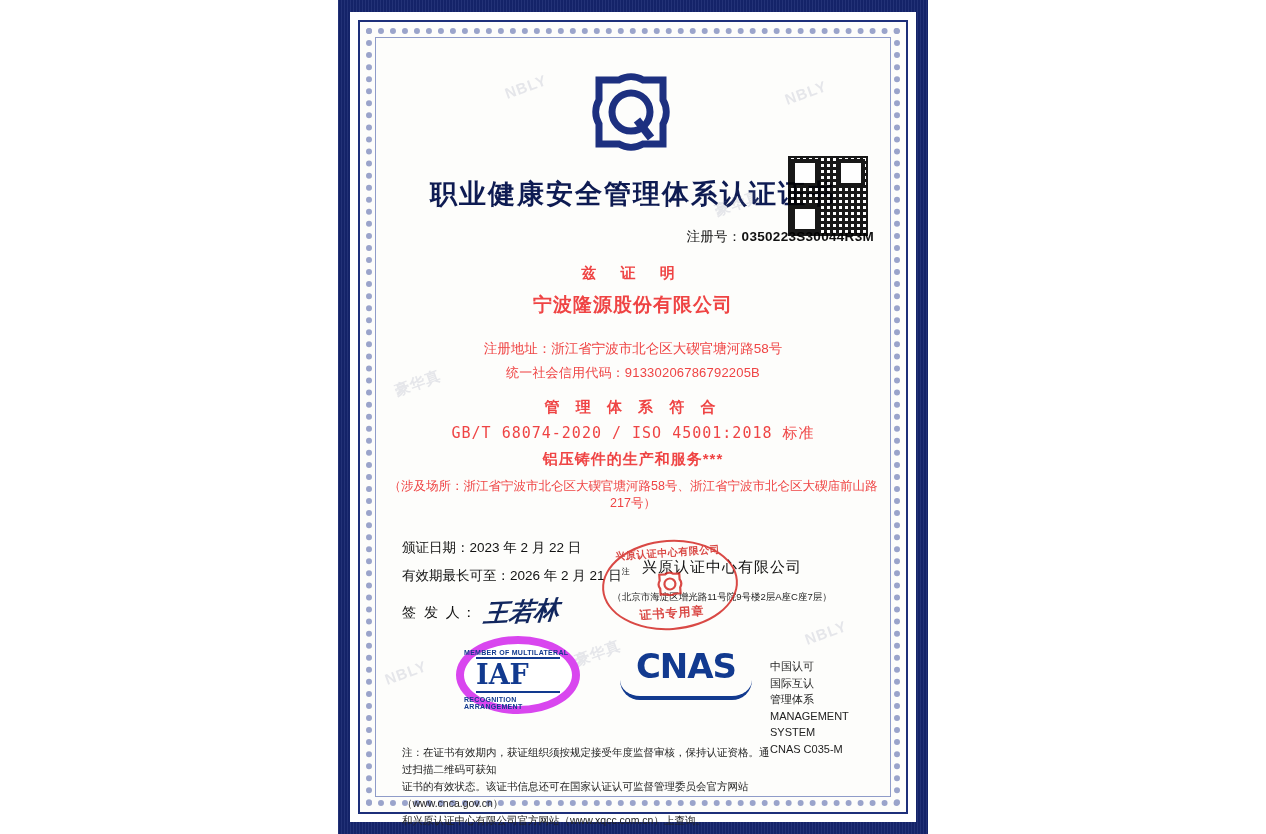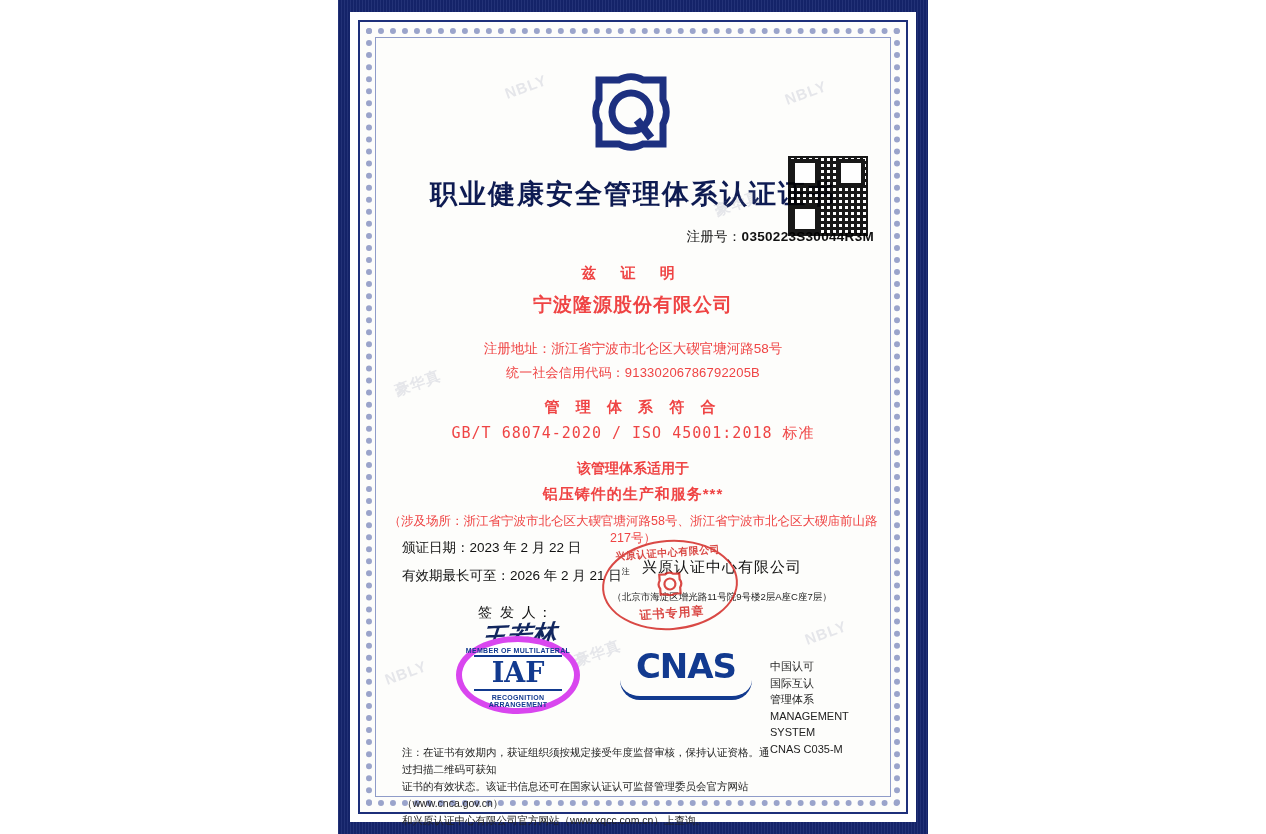--- a/index.html
+++ b/index.html
@@ -169,21 +169,20 @@
     top: 492px;
     font-size: 13.5px;
     color: #111;
     line-height: 24px;
   }
   .sup { font-size: 8px; vertical-align: super; }
   .sign-row {
     margin-top: 12px;
     display: flex;
     align-items: center;
-    flex-direction: column;
   }
   .sign-label { font-size: 14px; letter-spacing: 2px; }
   .sign-hand {
     font-family: "DejaVu Serif", serif;
     font-size: 25px;
     color: #11265e;
     font-style: italic;
     margin-left: 6px;
     transform: skewX(-8deg) rotate(-3deg);
     font-weight: bold;
@@ -252,24 +251,24 @@
     top: 592px;
     height: 84px;
   }
   .iaf {
     position: absolute;
     left: 62px;
     top: 0px;
     width: 124px;
     height: 78px;
     border-radius: 50%;
-    border: 6px solid #d946ef;
+    border: 8px solid #d946ef;
     background: #fff;
     color: #123a8f;
-    text-align: center;
+    text-align: left;
     box-sizing: border-box;
   }
   .iaf-top {
     font-size: 7px;
     font-weight: bold;
     letter-spacing: .3px;
     margin-top: 5px;
   }
   .iaf-main {
     font-size: 27px;
@@ -386,21 +385,20 @@
           </div>
 
           <div class="center-line l-zizhengming">兹 证 明</div>
           <div class="center-line l-company">宁波隆源股份有限公司</div>
           <div class="center-line l-addr">注册地址：浙江省宁波市北仑区大碶官塘河路58号</div>
           <div class="center-line l-credit">统一社会信用代码：91330206786792205B</div>
 
           <div class="center-line l-conform">管 理 体 系 符 合</div>
           <div class="center-line l-standard">GB/T 68074-2020 / ISO 45001:2018 标准</div>
 
-          <div class="center-line l-scope-label">该管理体系适用于</div>
           <div class="center-line l-scope">铝压铸件的生产和服务***</div>
           <div class="center-line l-sites">（涉及场所：浙江省宁波市北仑区大碶官塘河路58号、浙江省宁波市北仑区大碶庙前山路217号）</div>
 
           <div class="dates">
             <div>颁证日期：2023 年 2 月 22 日</div>
             <div>
               <span>有效期最长可至：2026 年 2 月 21 日</span><span class="sup">注</span>
             </div>
             <div class="sign-row">
               <span class="sign-label">签 发 人：</span>

